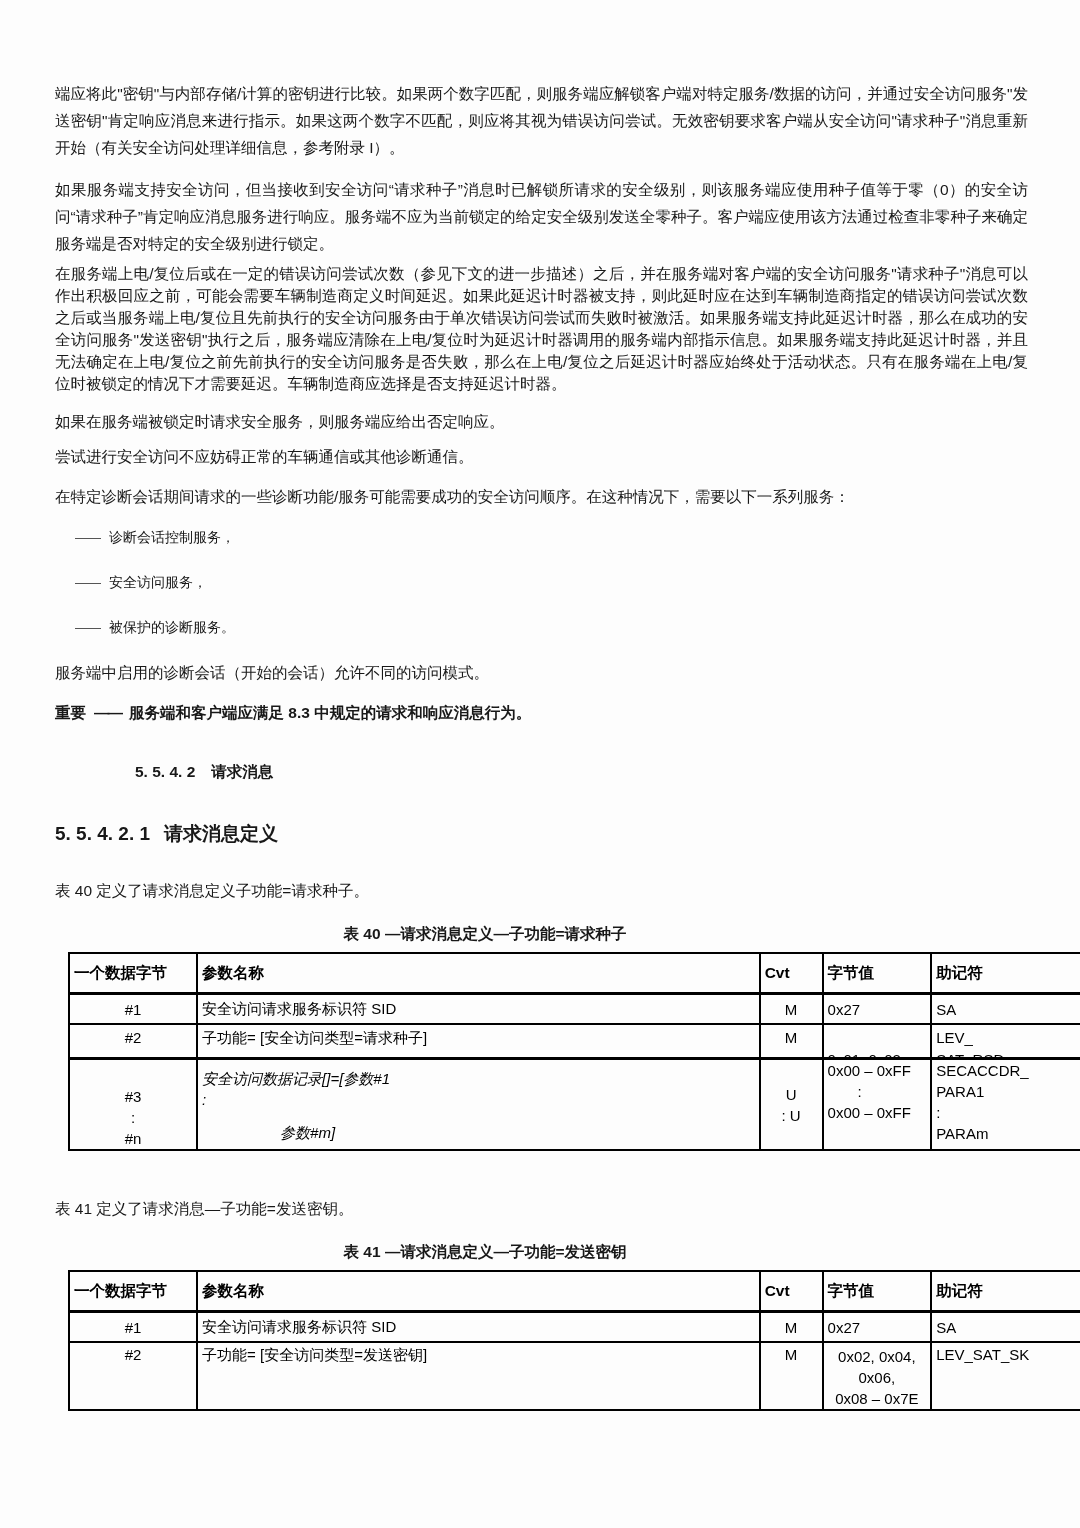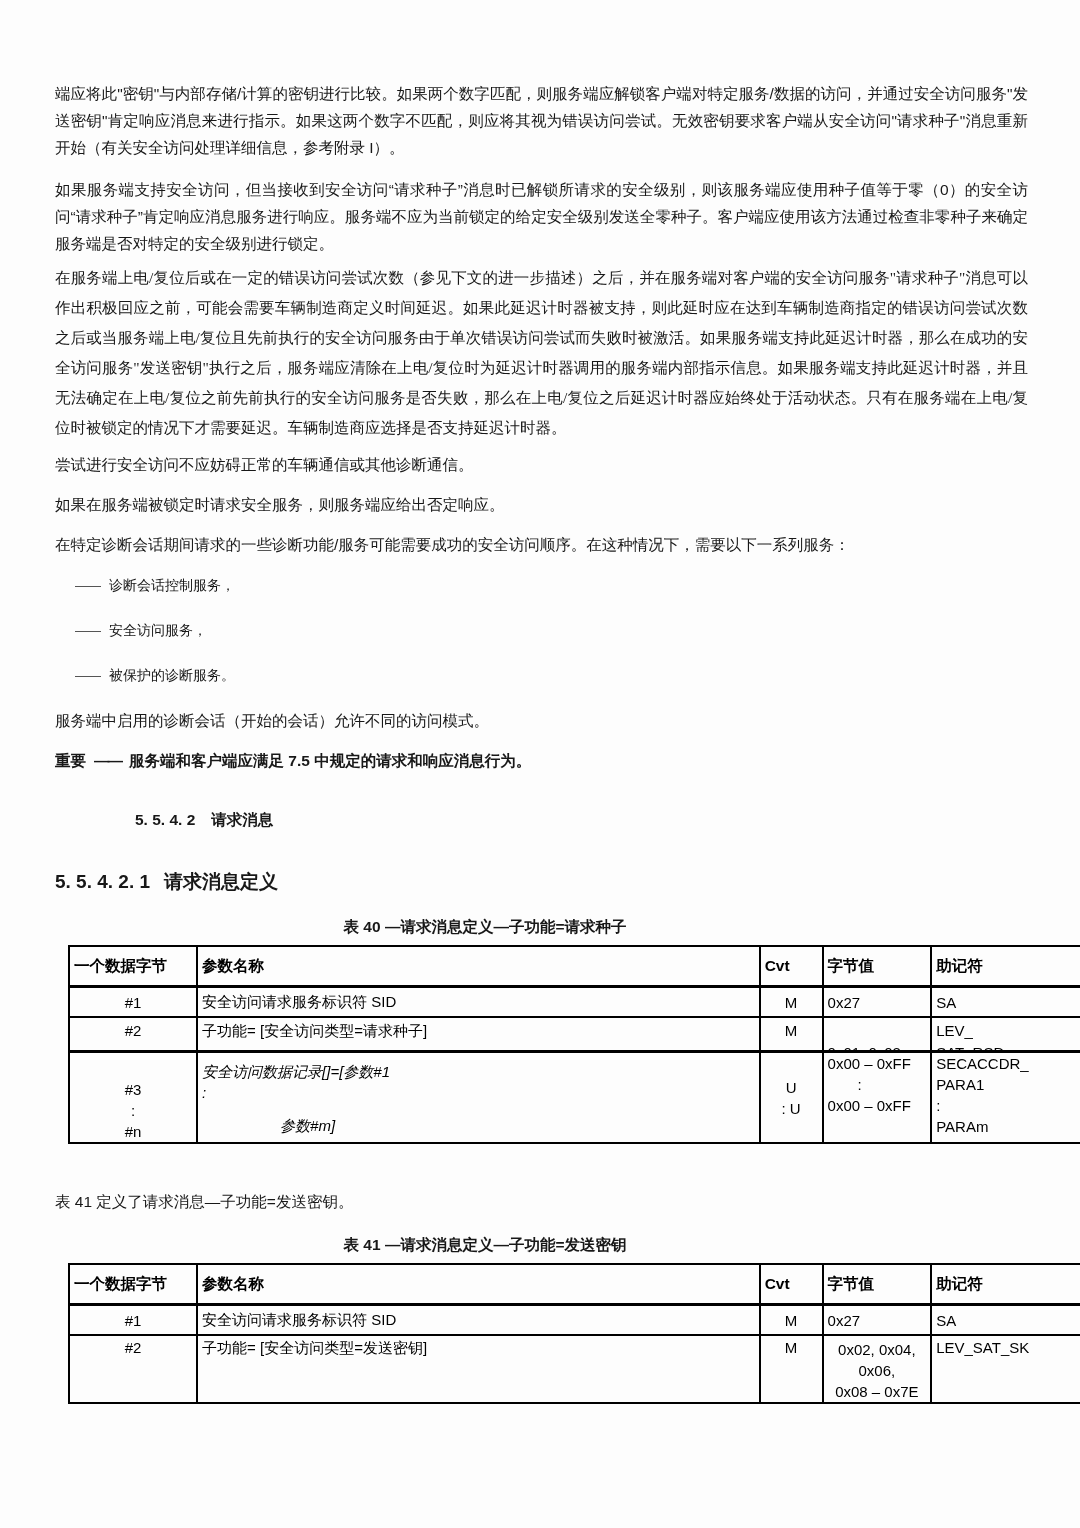--- a/index.html
+++ b/index.html
@@ -3,21 +3,21 @@
 <meta charset="utf-8">
 <style>
   html,body{margin:0;padding:0;}
   body{
     width:1080px;height:1528px;background:#fdfdfd;overflow:hidden;
     font-family:"Liberation Sans","DejaVu Sans",sans-serif;color:#181818;
   }
   .page{padding:80px 52px 0 55px;box-sizing:border-box;}
   .para{margin:0;font-size:15.5px;line-height:27px;text-align:justify;}
   .para.single{text-align:left;}
-  .p3{line-height:30px;font-family:Liberation Serif, serif;}
+  .p3{line-height:22px;}
   .mt15{margin-top:15px}.mt6{margin-top:6px}.mt8{margin-top:8px}
   .mt13{margin-top:13px}
   .mt28{margin-top:28px}.mt44{margin-top:44px}
   .dash-list{margin-top:14px;}
   .dash-item{margin:0 0 18px 20px;font-size:14px;line-height:27px;}
   .dash-item .dash{color:#555;margin-right:10px;letter-spacing:-2px;}
   .note-line{margin:13px 0 0 0;font-size:15.5px;line-height:27px;font-weight:bold;}
   .note-line .dash{margin:0 8px;letter-spacing:-2px;}
   .h-sub{margin:32px 0 0 80px;font-size:15.5px;font-weight:bold;line-height:27px;}
   .h-sub .h-title{margin-left:16px;}
@@ -51,50 +51,51 @@
   .r-tall .stack{line-height:21px;}
 </style>
 </head>
 <body>
 
 <div class="page">
 
   <p class="para">端应将此"密钥"与内部存储/计算的密钥进行比较。如果两个数字匹配，则服务端应解锁客户端对特定服务/数据的访问，并通过安全访问服务"发送密钥"肯定响应消息来进行指示。如果这两个数字不匹配，则应将其视为错误访问尝试。无效密钥要求客户端从安全访问"请求种子"消息重新开始（有关安全访问处理详细信息，参考附录 I）。</p>
   <p class="para mt15">如果服务端支持安全访问，但当接收到安全访问“请求种子”消息时已解锁所请求的安全级别，则该服务端应使用种子值等于零（0）的安全访问“请求种子”肯定响应消息服务进行响应。服务端不应为当前锁定的给定安全级别发送全零种子。客户端应使用该方法通过检查非零种子来确定服务端是否对特定的安全级别进行锁定。</p>
   <p class="para p3 mt6">在服务端上电/复位后或在一定的错误访问尝试次数（参见下文的进一步描述）之后，并在服务端对客户端的安全访问服务"请求种子"消息可以作出积极回应之前，可能会需要车辆制造商定义时间延迟。如果此延迟计时器被支持，则此延时应在达到车辆制造商指定的错误访问尝试次数之后或当服务端上电/复位且先前执行的安全访问服务由于单次错误访问尝试而失败时被激活。如果服务端支持此延迟计时器，那么在成功的安全访问服务"发送密钥"执行之后，服务端应清除在上电/复位时为延迟计时器调用的服务端内部指示信息。如果服务端支持此延迟计时器，并且无法确定在上电/复位之前先前执行的安全访问服务是否失败，那么在上电/复位之后延迟计时器应始终处于活动状态。只有在服务端在上电/复位时被锁定的情况下才需要延迟。车辆制造商应选择是否支持延迟计时器。</p>
+  <p class="para single mt13">如果在服务端被锁定时请求安全服务，则服务端应给出否定响应。</p>
   <p class="para single mt8">尝试进行安全访问不应妨碍正常的车辆通信或其他诊断通信。</p>
-  <p class="para single mt13">如果在服务端被锁定时请求安全服务，则服务端应给出否定响应。</p>
   <p class="para single mt13">在特定诊断会话期间请求的一些诊断功能/服务可能需要成功的安全访问顺序。在这种情况下，需要以下一系列服务：</p>
 
   <div class="dash-list">
     <div class="dash-item">
       <span class="dash">——</span><span>诊断会话控制服务，</span>
     </div>
     <div class="dash-item">
       <span class="dash">——</span><span>安全访问服务，</span>
     </div>
     <div class="dash-item">
       <span class="dash">——</span><span>被保护的诊断服务。</span>
     </div>
   </div>
 
   <p class="para single" style="margin-top:14px">服务端中启用的诊断会话（开始的会话）允许不同的访问模式。</p>
 
   <p class="note-line">
-    <span>重要</span><span class="dash">——</span><span>服务端和客户端应满足 7.5 中规定的请求和响应消息行为。</span>
+    <span>重要</span><span class="dash">——</span><span>服务端和客户端应满足 8.3 中规定的请求和响应消息行为。</span>
   </p>
 
   <h4 class="h-sub">
     <span>5. 5. 4. 2</span><span class="h-title">请求消息</span>
   </h4>
 
   <h3 class="h-main">
     <span>5. 5. 4. 2. 1</span><span class="h-title">请求消息定义</span>
   </h3>
 
+  <p class="para single mt28">表 40 定义了请求消息定义子功能=请求种子。</p>
   <div class="tbl-caption">表 40 —请求消息定义—子功能=请求种子</div>
 
   <table class="doc-table">
     <colgroup>
       <col style="width:112px">
         <col style="width:492px">
         <col style="width:55px">
         <col style="width:95px">
         <col style="width:131px">
     </colgroup>

